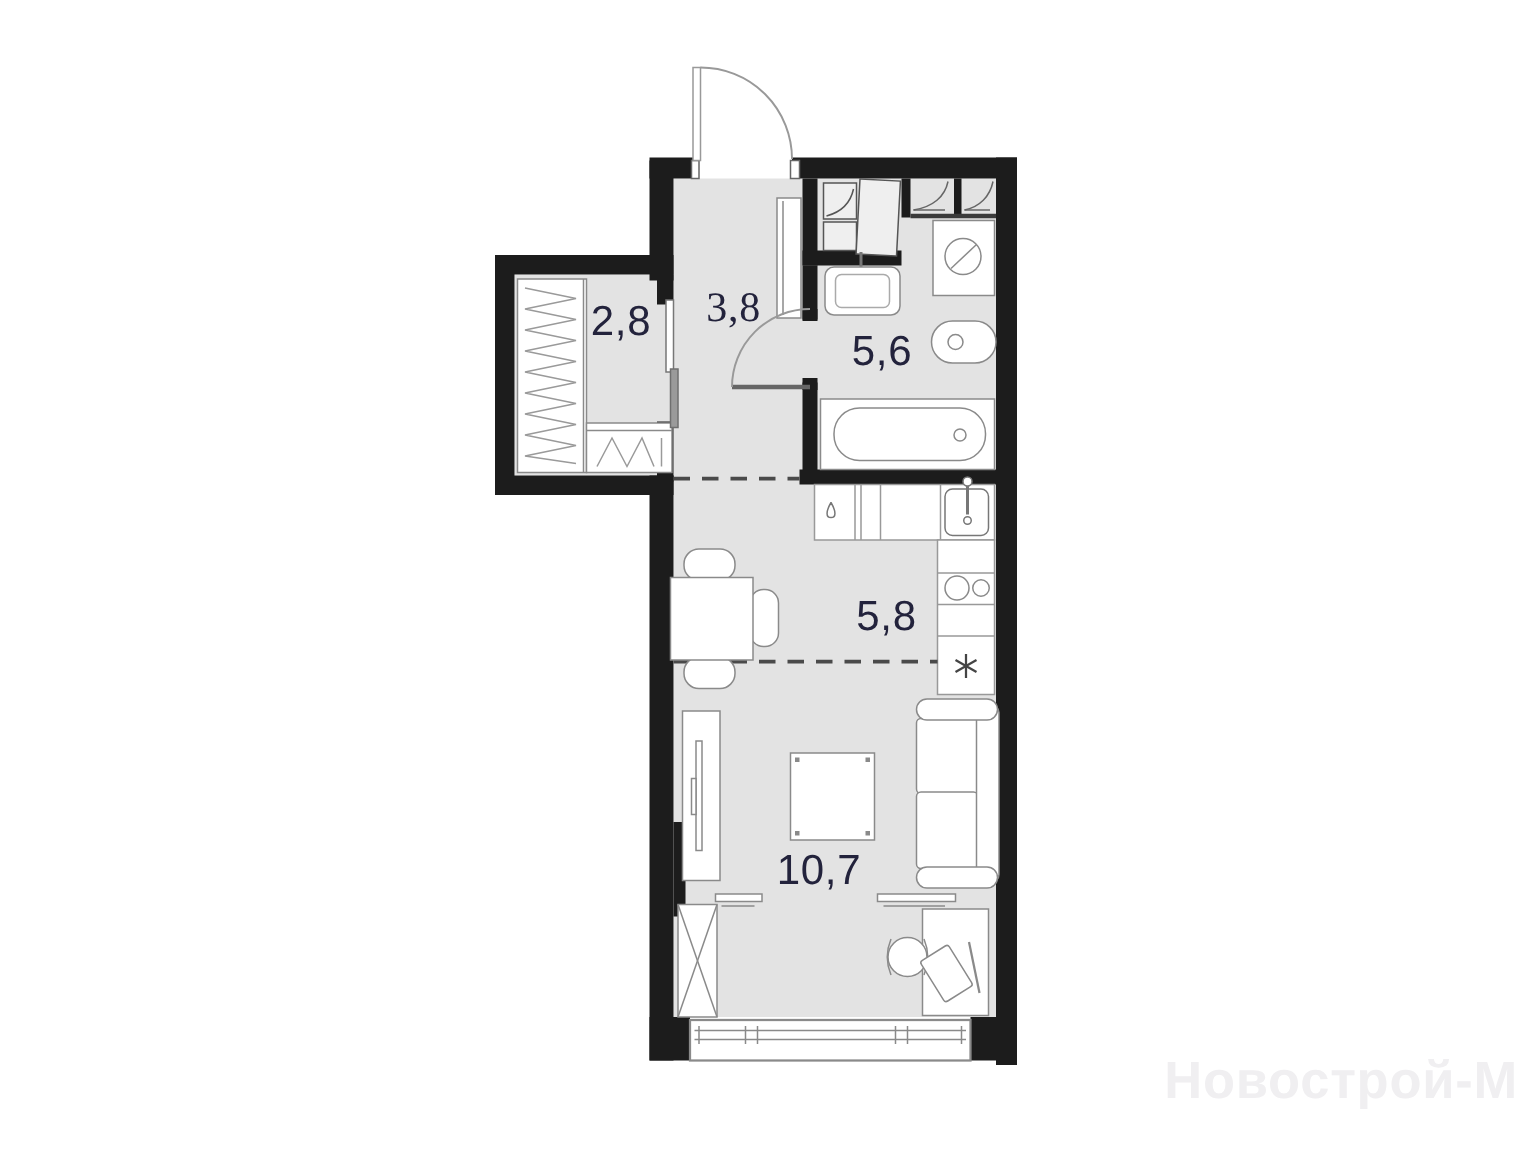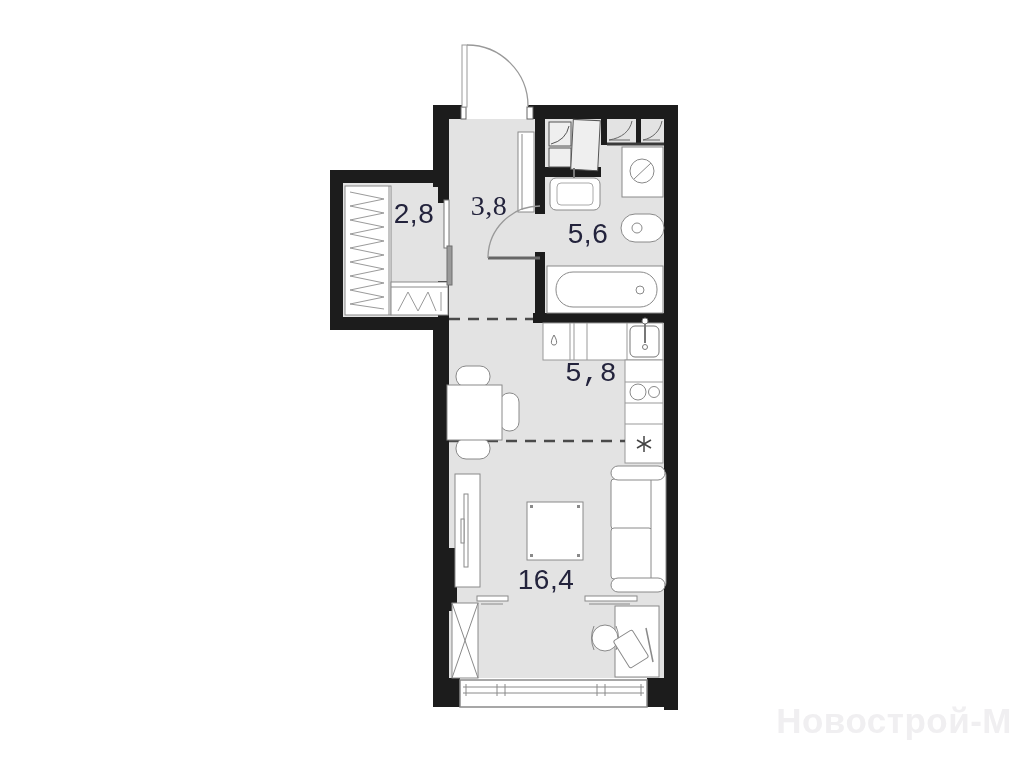--- a/index.html
+++ b/index.html
@@ -219,16 +219,16 @@
     <line x1="505" y1="684" x2="505" y2="696" stroke="#8a8a8a"></line>
     <line x1="597" y1="684" x2="597" y2="696" stroke="#8a8a8a"></line>
     <line x1="605" y1="684" x2="605" y2="696" stroke="#8a8a8a"></line>
     <line x1="641" y1="684" x2="641" y2="696" stroke="#8a8a8a"></line>
   </g>
 </svg>
 
 <div class="room-label" style="left:414px;top:214px;">2,8</div>
 <div class="room-label" style="left:489px;top:206px;font-family:Liberation Serif, serif;">3,8</div>
 <div class="room-label" style="left:588px;top:234px;">5,6</div>
-<div class="room-label" style="left:591px;top:373px;font-family:Liberation Mono, monospace;">5,8</div>
-<div class="room-label" style="left:546px;top:580px;">16,4</div>
+<div class="room-label" style="left:591px;top:411px;">5,8</div>
+<div class="room-label" style="left:546px;top:580px;">10,7</div>
 
 <div class="watermark">Новострой-М</div>
 
 </body></html>

